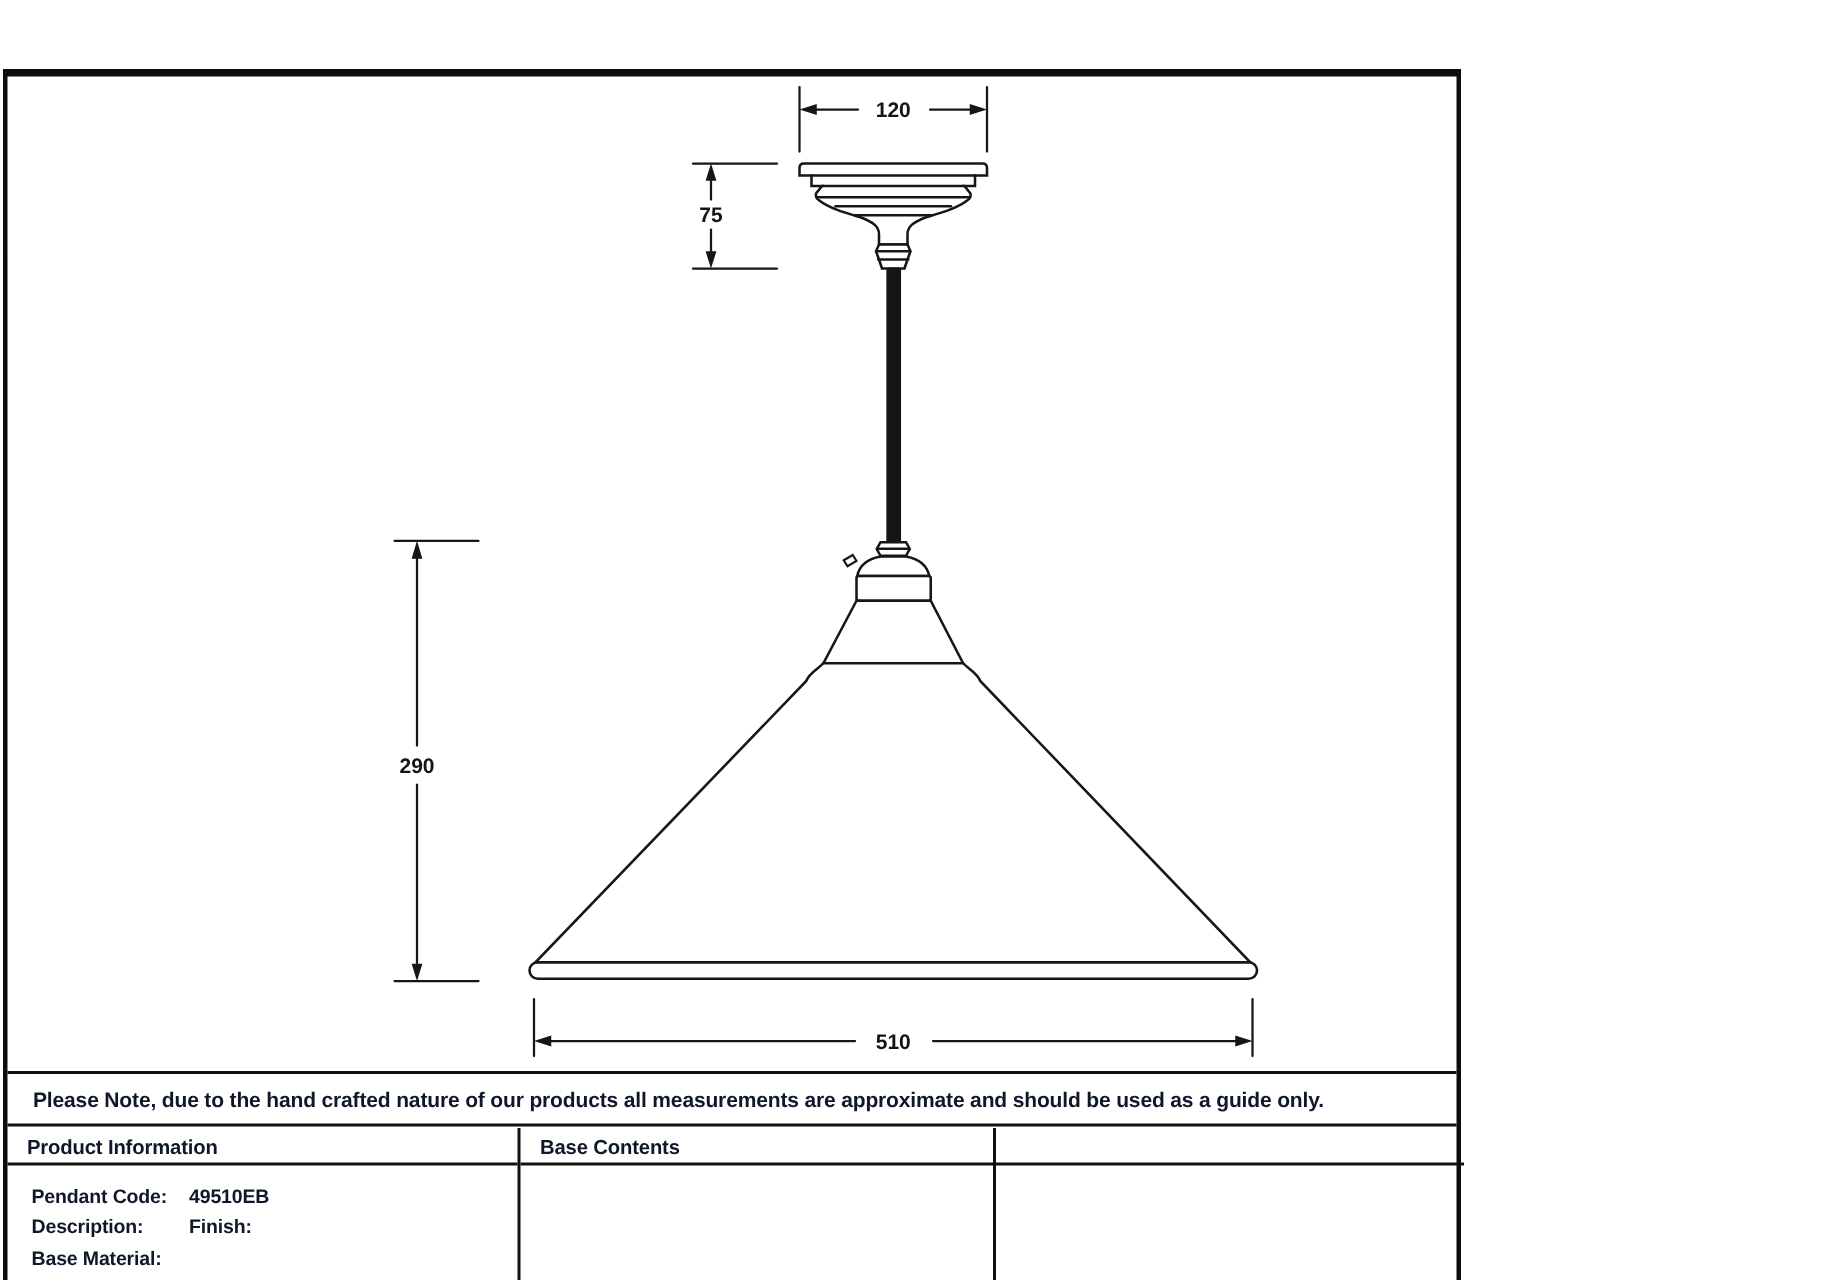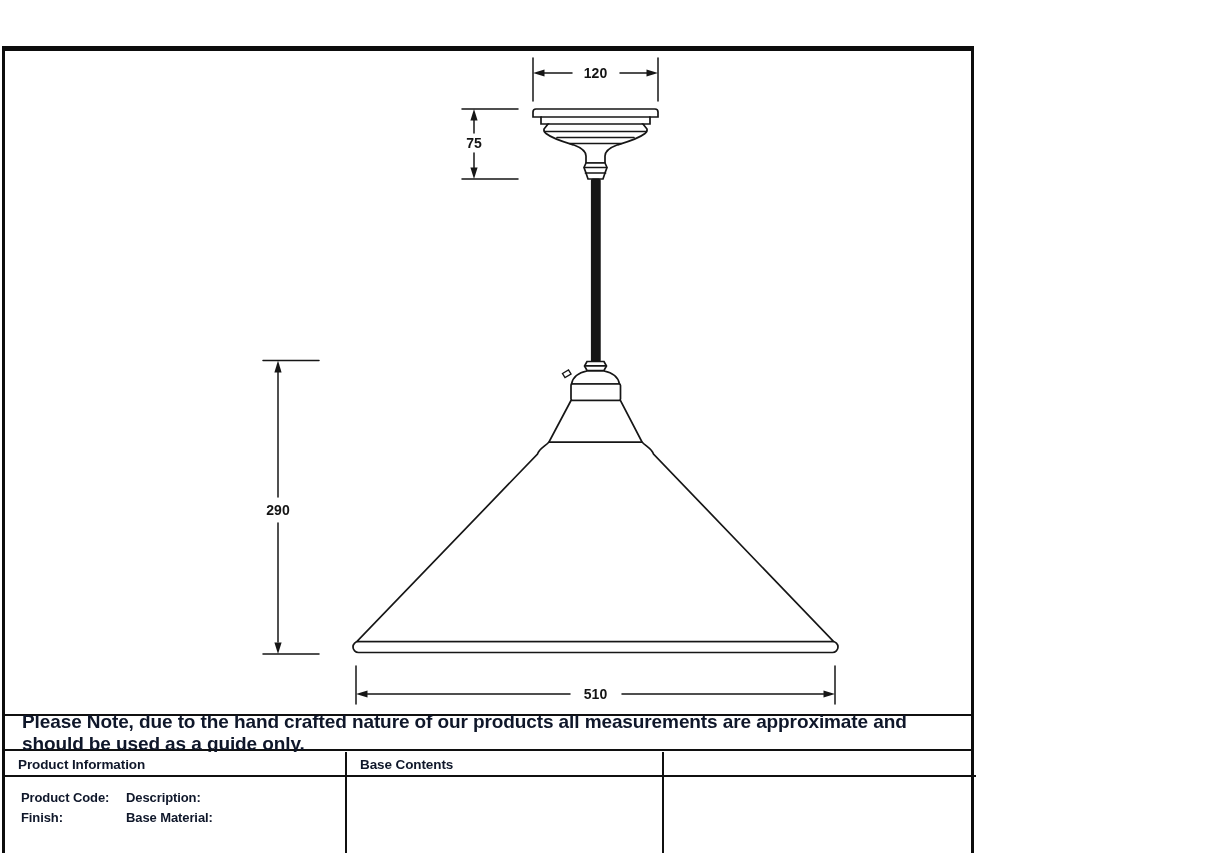--- a/index.html
+++ b/index.html
@@ -8,21 +8,21 @@
     font-family:"Liberation Sans","DejaVu Sans",sans-serif;color:#0f172a;overflow:hidden;margin-top:46px;
   }
   .frame{position:absolute;left:2px;right:2px;top:0;bottom:2px;
     border:3px solid #0d0d0d;border-top-width:5px;pointer-events:none;z-index:5;}
   svg.draw{position:absolute;left:0;top:0;z-index:1;}
   .note-row{
     position:absolute;left:5px;right:5px;top:668px;height:37px;box-sizing:border-box;
     border-top:2.5px solid #101010;border-bottom:2.5px solid #101010;
     display:flex;align-items:center;padding-left:17px;z-index:2;background:#fff;
   }
-  .note-row span{font-size:19px;font-weight:bold;letter-spacing:-0.1px;}
+  .note-row span{font-size:14px;font-weight:bold;letter-spacing:-0.1px;}
   .info-table{
     position:absolute;left:5px;right:5px;top:705.5px;bottom:5px;z-index:2;background:#fff;
     display:grid;grid-template-columns:342px 317px 337px 1fr;
   }
   .col{box-sizing:border-box;}
   .col.bordered{border-right:2.5px solid #101010;}
   .th{height:25px;box-sizing:border-box;border-bottom:2.5px solid #101010;
       padding:5px 0 0 13px;font-size:13.5px;font-weight:bold;letter-spacing:-0.1px;}
   .td{padding:11px 0 0 16px;font-size:13px;font-weight:bold;letter-spacing:-0.1px;line-height:20.8px;}
   .pi-grid{display:grid;grid-template-columns:105px 1fr;}
@@ -120,21 +120,22 @@
 
   <div class="note-row">
     <span>Please Note, due to the hand crafted nature of our products all measurements are approximate and should be used as a guide only.</span>
   </div>
 
   <div class="info-table">
 
     <div class="col bordered">
       <div class="th">Product Information</div>
       <div class="td pi-grid">
-        <span>Product Code:</span>
+        <span>Pendant Code:</span>
+        <span>49510EB</span>
         <span>Description:</span>
         <span>Finish:</span>
         <span>Base Material:</span>
       </div>
     </div>
 
     <div class="col bordered">
       <div class="th">Base Contents</div>
     </div>
 

